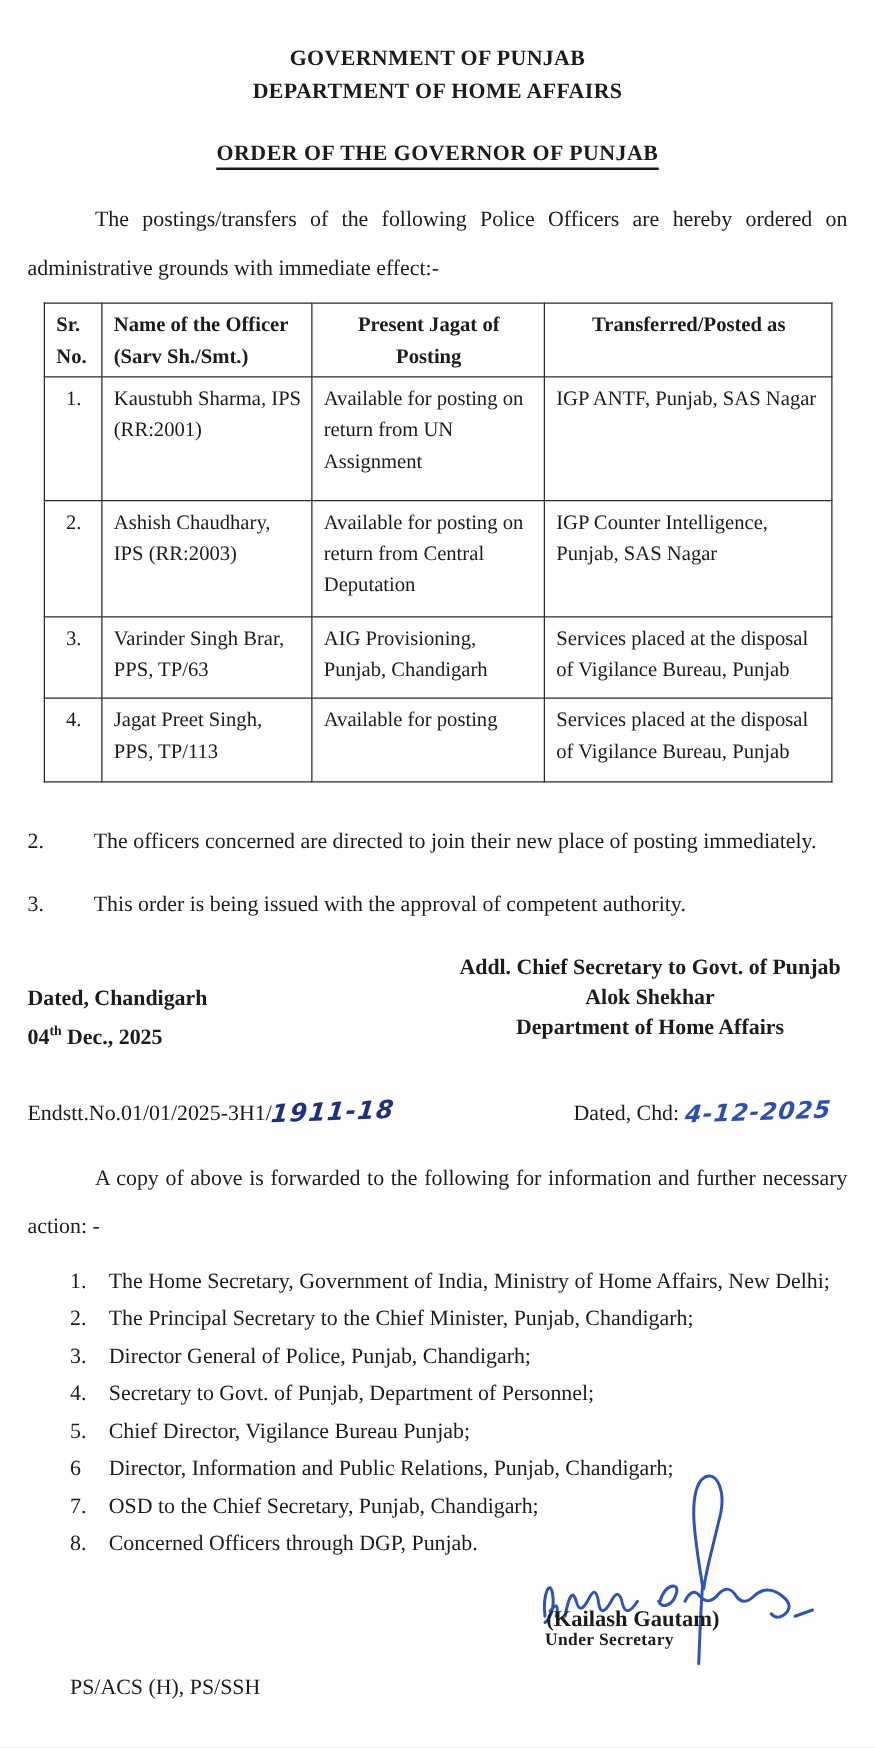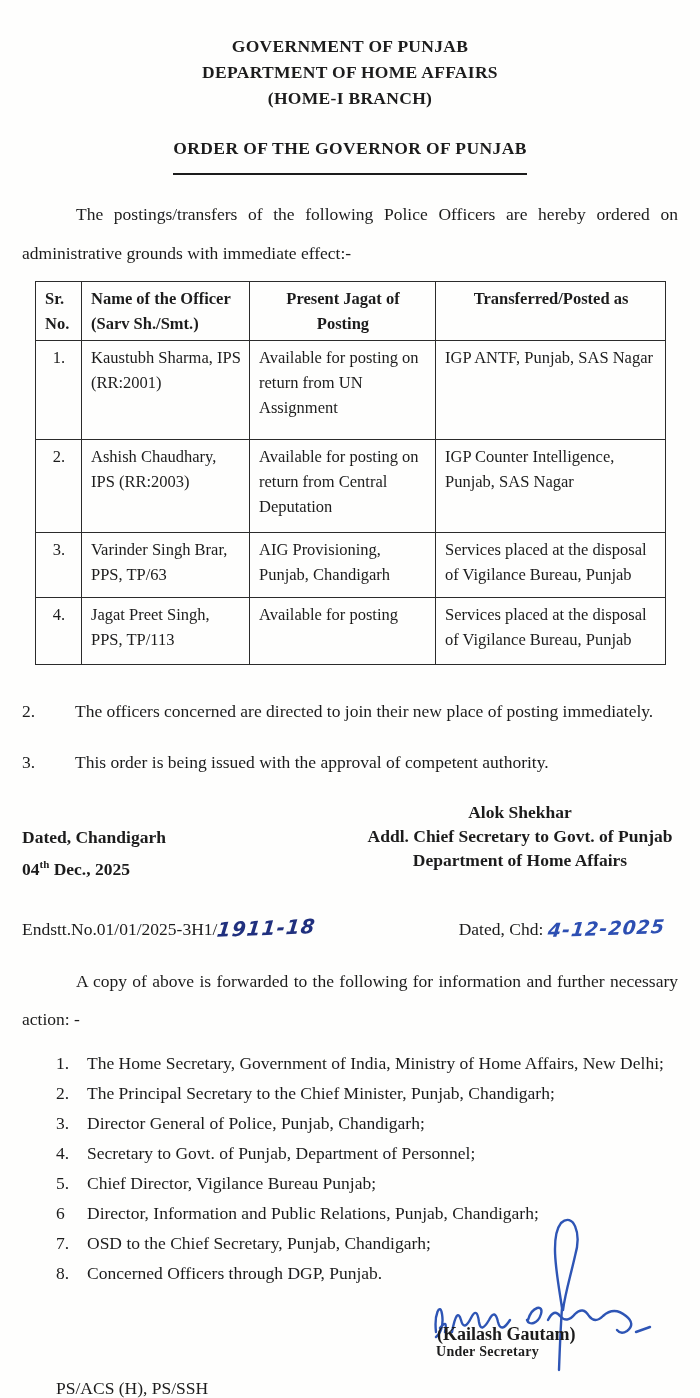--- a/index.html
+++ b/index.html
@@ -12,21 +12,21 @@
     font-family:"Liberation Serif", serif;
     overflow:hidden;
     box-sizing:border-box;
     padding-top:33px;
   }
   
   .letterhead{ text-align:center; font-weight:bold; font-size:17.5px; line-height:26px; letter-spacing:.3px;}
   .order-title-wrap{ text-align:center; margin-top:27px;}
   .order-title{
     display:inline-block; font-weight:bold; font-size:17.5px; letter-spacing:.4px;
-    border-bottom:2px solid #1c1c1c; padding-bottom:14px;
+    border-bottom:2px solid #1c1c1c; padding-bottom:1px;
   }
   
   .para{
     margin:0 22px; font-size:17.5px; line-height:39px; text-align:justify;
   }
   .para.first{ margin-top:20px; text-indent:54px;}
   .pnum{ display:inline-block; width:53px; text-indent:0;}
   
   table.order-table{
     border-collapse:collapse; margin:8px 0 0 35px; width:630px;
@@ -78,21 +78,20 @@
   .footer-note{ margin:4px 0 0 56px; font-size:17.5px;}
 </style>
 </head>
 <body>
 
 <div class="page">
 
   <div class="letterhead">
     <div>GOVERNMENT OF PUNJAB</div>
     <div>DEPARTMENT OF HOME AFFAIRS</div>
-    <div>(HOME-I BRANCH)</div>
   </div>
 
   <div class="order-title-wrap">
     <span class="order-title">ORDER OF THE GOVERNOR OF PUNJAB</span>
   </div>
 
   <p class="para first">The postings/transfers of the following Police Officers are hereby ordered on administrative grounds with immediate effect:-</p>
 
   <table class="order-table">
     <colgroup>
@@ -136,22 +135,22 @@
       </tr>
     </tbody>
   </table>
 
   <p class="para num"><span class="pnum">2.</span><span>The officers concerned are directed to join their new place of posting immediately.</span></p>
 
   <p class="para num p3"><span class="pnum">3.</span><span>This order is being issued with the approval of competent authority.</span></p>
 
   <div class="sign-row">
     <div class="signatory">
+      <div>Addl. Chief Secretary to Govt. of Punjab</div>
       <div>Alok Shekhar</div>
-      <div>Addl. Chief Secretary to Govt. of Punjab</div>
       <div>Department of Home Affairs</div>
     </div>
     <div class="dateline">
       <div>Dated, Chandigarh</div>
       <div><span>04</span><sup>th</sup><span> Dec., 2025</span></div>
     </div>
   </div>
 
   <div class="endorse-row">
     <div><span>Endstt.No.01/01/2025-3H1/</span><span class="hand navy">1911-18</span></div>

